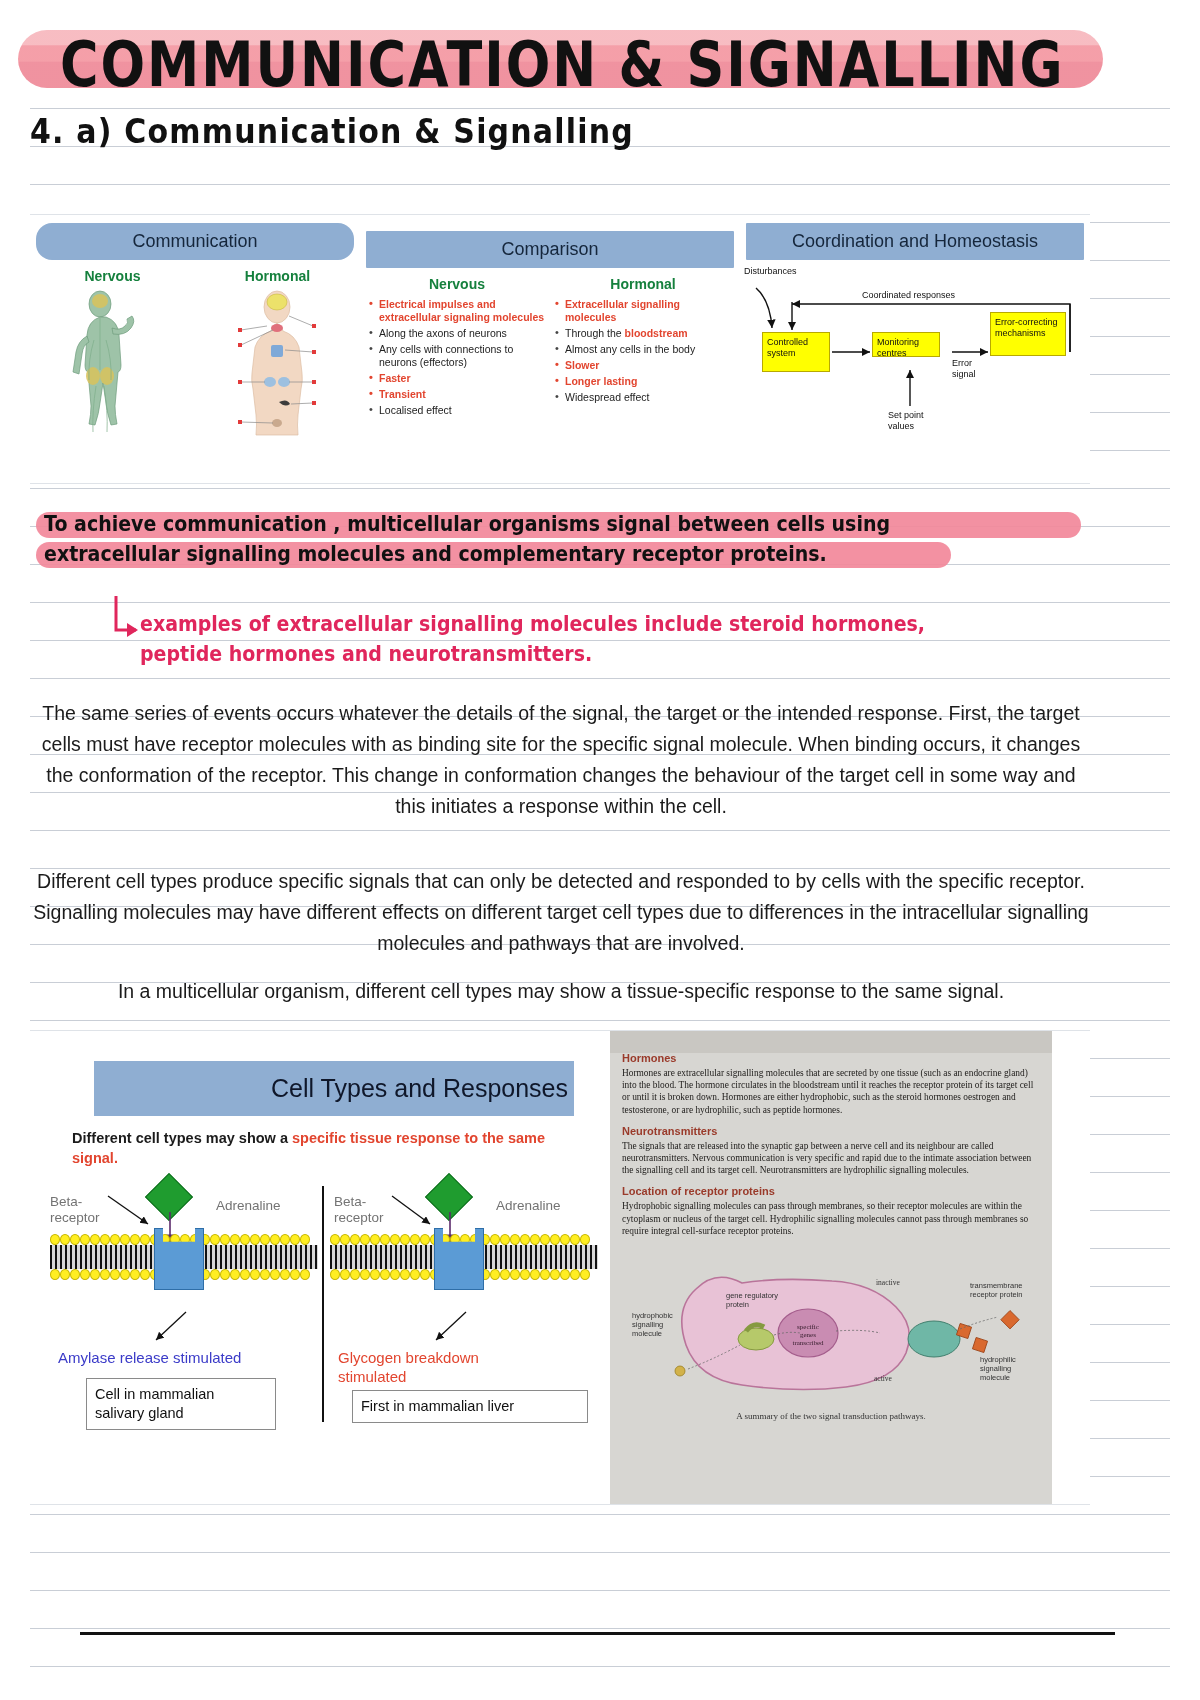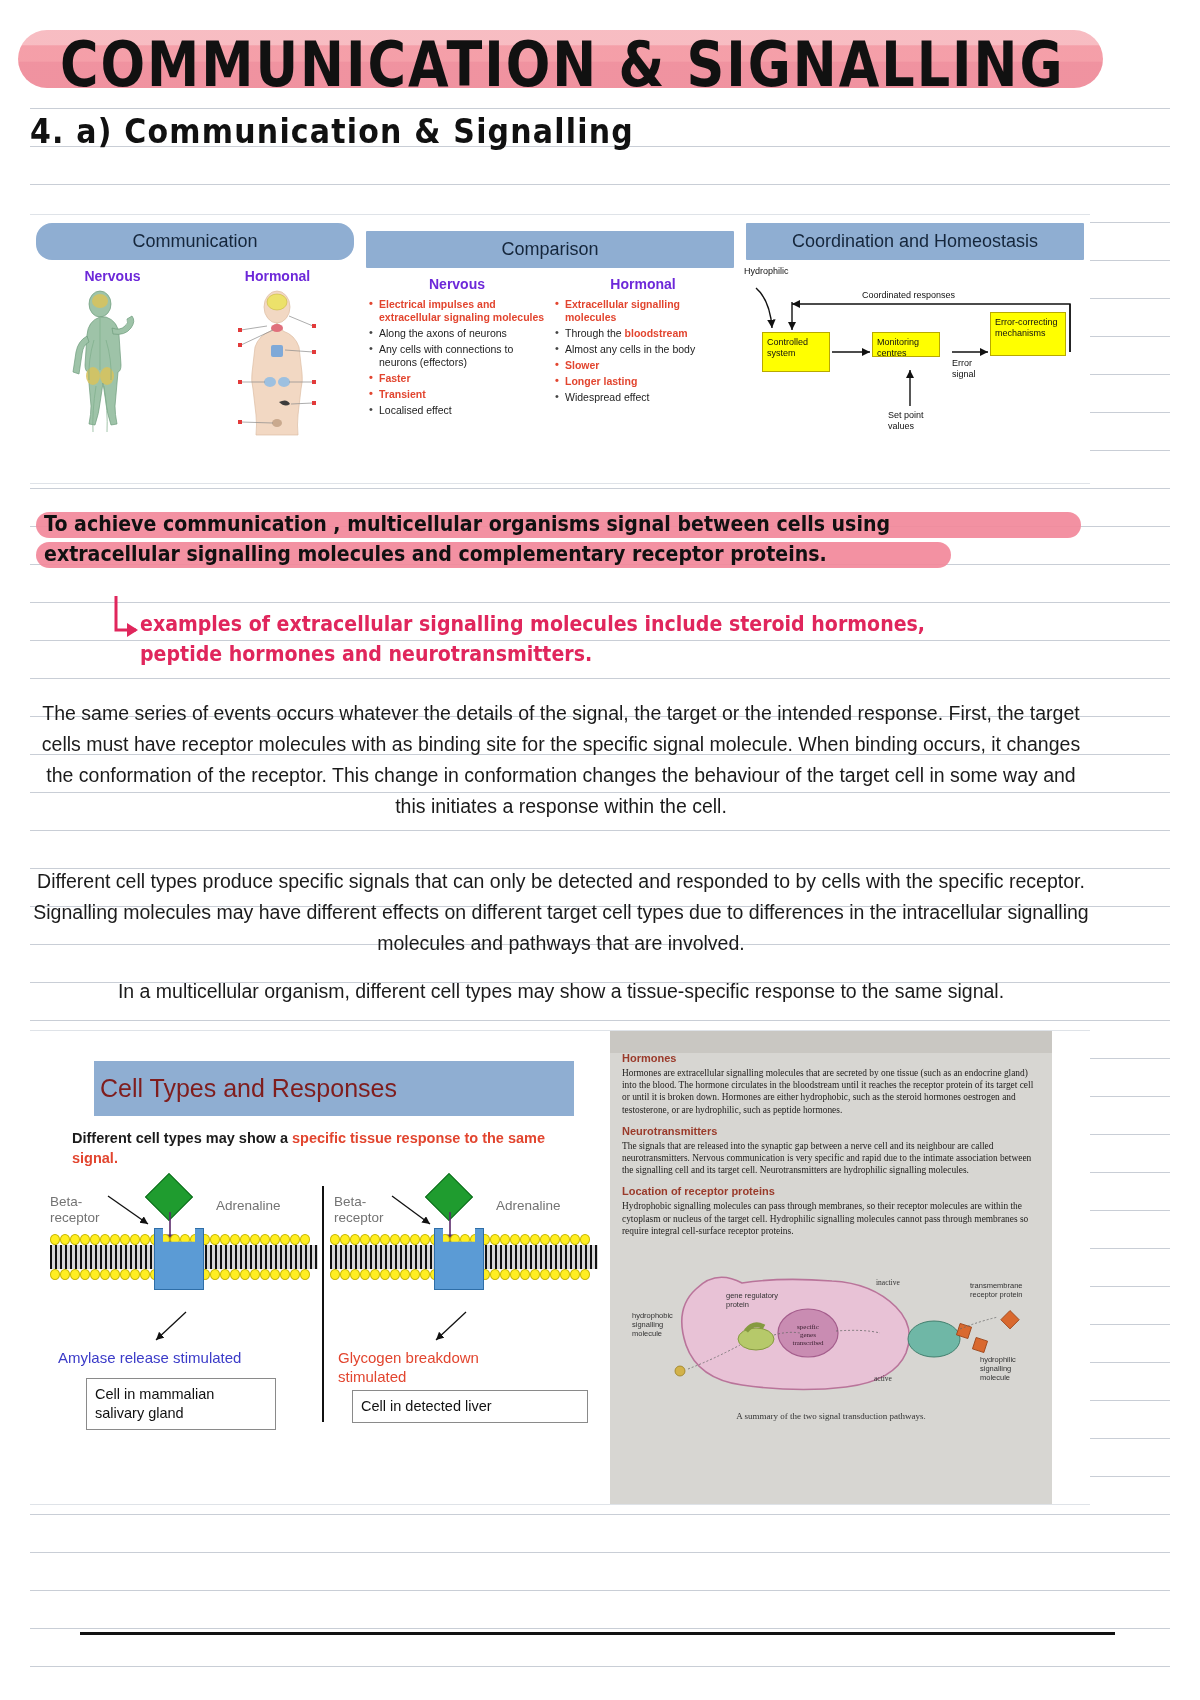--- a/index.html
+++ b/index.html
@@ -86,21 +86,21 @@
     font-size: 18px;
     text-align: center;
     padding: 8px 4px;
     border-radius: 1px;
   }
   .panel-a .slide-head { margin: 8px 6px 0 6px; border-radius: 16px; }
   .panel-b .slide-head { margin: 16px 6px 0 6px; }
   .panel-c .slide-head { margin: 8px 6px 0 6px; }
 
   .col-title {
-    font-size: 14px; font-weight: bold; color: #6d28d9; text-align: center;
+    font-size: 14px; font-weight: bold; color: #15803d; text-align: center;
   }
 
   
   .body-figs { display: flex; justify-content: space-around; margin-top: 8px; }
   .fig-col { width: 46%; text-align: center; }
   .human-nervous, .human-hormonal {
     margin: 6px auto 0 auto; position: relative;
   }
   .human-nervous { width: 92px; height: 150px; }
   .human-hormonal { width: 100px; height: 152px; }
@@ -165,21 +165,21 @@
     position: absolute; left: 30px; top: 1030px;
     width: 1060px; height: 475px;
     border-top: 1px solid #dfe3e8; border-bottom: 1px solid #dfe3e8;
     background: #fff;
     display: flex;
   }
   #cell-types-panel { position: relative; width: 580px; padding: 18px 14px 0 14px; }
   #textbook-panel { position: relative; width: 442px; margin-left: 0px; background: #d7d6d2; }
 
   #ct-head {
-    background: #8faed2; color: #7f1d1d; font-size: 25px; text-align: left;
+    background: #8faed2; color: #0f172a; font-size: 25px; text-align: right;
     padding: 13px 6px; margin: 12px 22px 0 50px;
   }
   #ct-sub {
     margin: 12px 0 0 28px; width: 500px;
     font-size: 14.5px; line-height: 20px; color: #1b1b1b; font-weight: bold;
   }
   #ct-sub .red { color: #e2452f; }
 
   .membrane-scene { position: relative; height: 250px; margin-top: 4px; }
   .half { position: absolute; top: 0; width: 268px; height: 250px; }
@@ -405,21 +405,21 @@
             <path d="M52 36 v28"></path>
             <path d="M92 86 h38"></path>
             <path d="M212 86 h36"></path>
             <path d="M170 140 v-36"></path>
           </g>
           <g stroke="#111" stroke-width="1.4" fill="none">
             <path d="M330 86 v-48 H52" marker-end="url(#ah)"></path>
           </g>
           <line x1="330" y1="86" x2="330" y2="38" stroke="#111" stroke-width="1.4"></line>
         </svg>
-        <div class="flow-lbl" style="left:4px;top:0px;">Hydrophilic</div>
+        <div class="flow-lbl" style="left:4px;top:0px;">Disturbances</div>
         <div class="flow-lbl" style="left:122px;top:24px;">Coordinated responses</div>
         <div class="ybox" style="left:22px;top:66px;width:68px;height:40px;">Controlled system</div>
         <div class="ybox" style="left:132px;top:66px;width:68px;height:25px;">Monitoring centres</div>
         <div class="ybox" style="left:250px;top:46px;width:76px;height:44px;">Error-correcting mechanisms</div>
         <div class="flow-lbl" style="left:212px;top:92px;width:44px;">Error signal</div>
         <div class="flow-lbl" style="left:148px;top:144px;width:52px;">Set point values</div>
       </div>
     </div>
   </div>
 
@@ -596,21 +596,21 @@
               <span class="headdot"></span>
                 <span class="headdot"></span>
                 <span class="headdot"></span>
                 <span class="headdot"></span>
               <span class="headdot"></span>
                 <span class="headdot"></span>
             </div>
           </div>
           <div class="receptor" style="left:104px;top:56px;"></div>
           <div class="resp-lbl resp-red" style="left:8px;top:176px;width:180px;">Glycogen breakdown stimulated</div>
-          <div class="cellbox" style="left:22px;top:218px;width:236px;">Cell in detected liver</div>
+          <div class="cellbox" style="left:22px;top:218px;width:236px;">First in mammalian liver</div>
         </div>
       </div>
     </div>
 
     <div id="textbook-panel">
       <div class="tb-head-strip"></div>
       <div id="tb-inner">
         <div class="tb-h" id="tb-h-first">Hormones</div>
         <div class="tb-p">Hormones are extracellular signalling molecules that are secreted by one tissue (such as an endocrine gland) into the blood. The hormone circulates in the bloodstream until it reaches the receptor protein of its target cell or until it is broken down. Hormones are either hydrophobic, such as the steroid hormones oestrogen and testosterone, or are hydrophilic, such as peptide hormones.</div>
         <div class="tb-h">Neurotransmitters</div>

